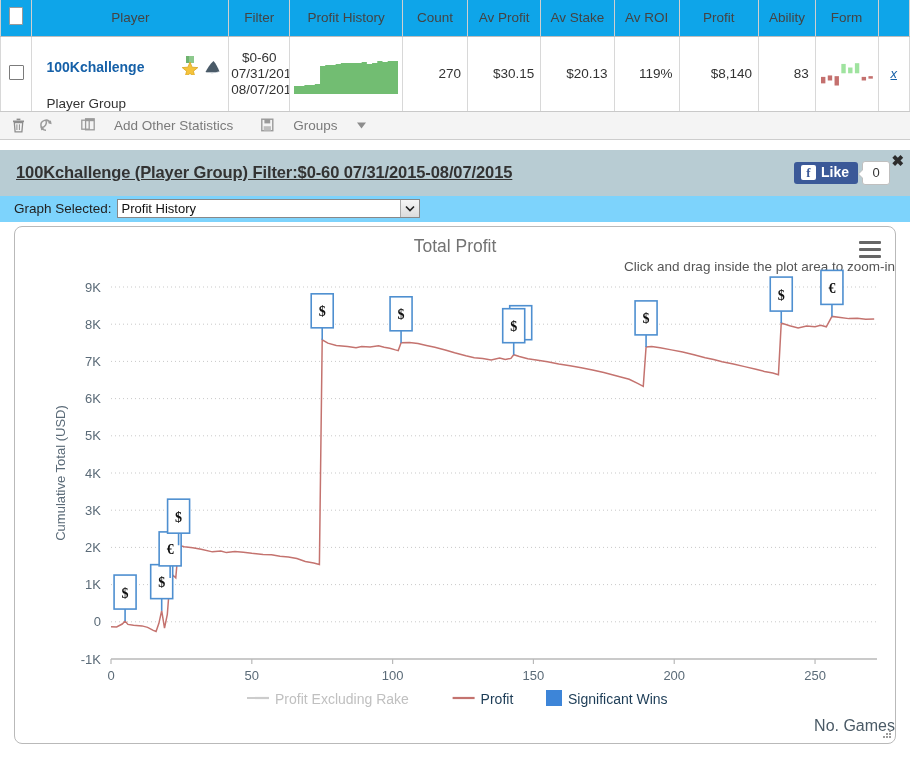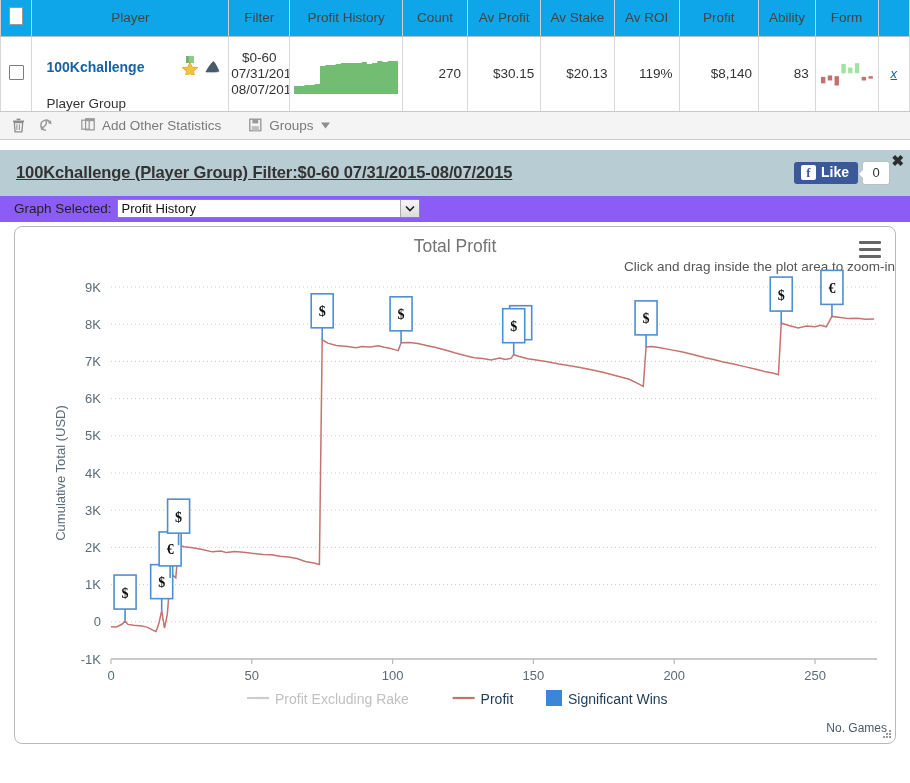--- a/index.html
+++ b/index.html
@@ -97,21 +97,21 @@
     background: #f4f4f4;
     border-bottom: 1px solid #cdcdcd;
     display: flex;
     align-items: center;
     padding-left: 8px;
     gap: 6px;
   }
   .tb-item {
     display: inline-flex;
     align-items: center;
-    gap: 7px;
+    gap: 19px;
     color: #7a7a7a;
     font-size: 13.5px;
     padding: 2px 4px;
     cursor: default;
   }
   .tb-gap { width: 8px; }
   #toolbar-filler { flex: 1; }
 
   
   #panel {
@@ -238,21 +238,21 @@
     background: #ffffff;
     color: #222;
     height: 29px;
     line-height: 28px;
     font-weight: normal;
     border-color: #b5b5b5;
   }
 
   
   #graph-select-row {
-    background: #8b5cf6;
+    background: #7dd3fc;
     height: 26px;
     display: flex;
     align-items: center;
     padding-left: 14px;
     gap: 5px;
   }
   #graph-select-label { font-size: 13.5px; color: #222; }
   #graph-select {
     position: relative;
     width: 303px;
@@ -330,22 +330,22 @@
   }
   .marker-glyph {
     font-size: 14px;
     font-weight: bold;
     fill: #111;
     font-family: "Liberation Serif", serif;
     text-anchor: middle;
   }
   #nogames-label {
     position: absolute;
-    right: 8px; bottom: 8px;
-    font-size: 12px;
+    right: 0; bottom: 8px;
+    font-size: 16px;
     color: #4a5a66;
     margin-left: 6px;
   }
   #resize-handle {
     position: absolute;
     right: 2px; bottom: 1px;
     width: 14px; height: 14px;
     cursor: nwse-resize;
   }
 </style>

